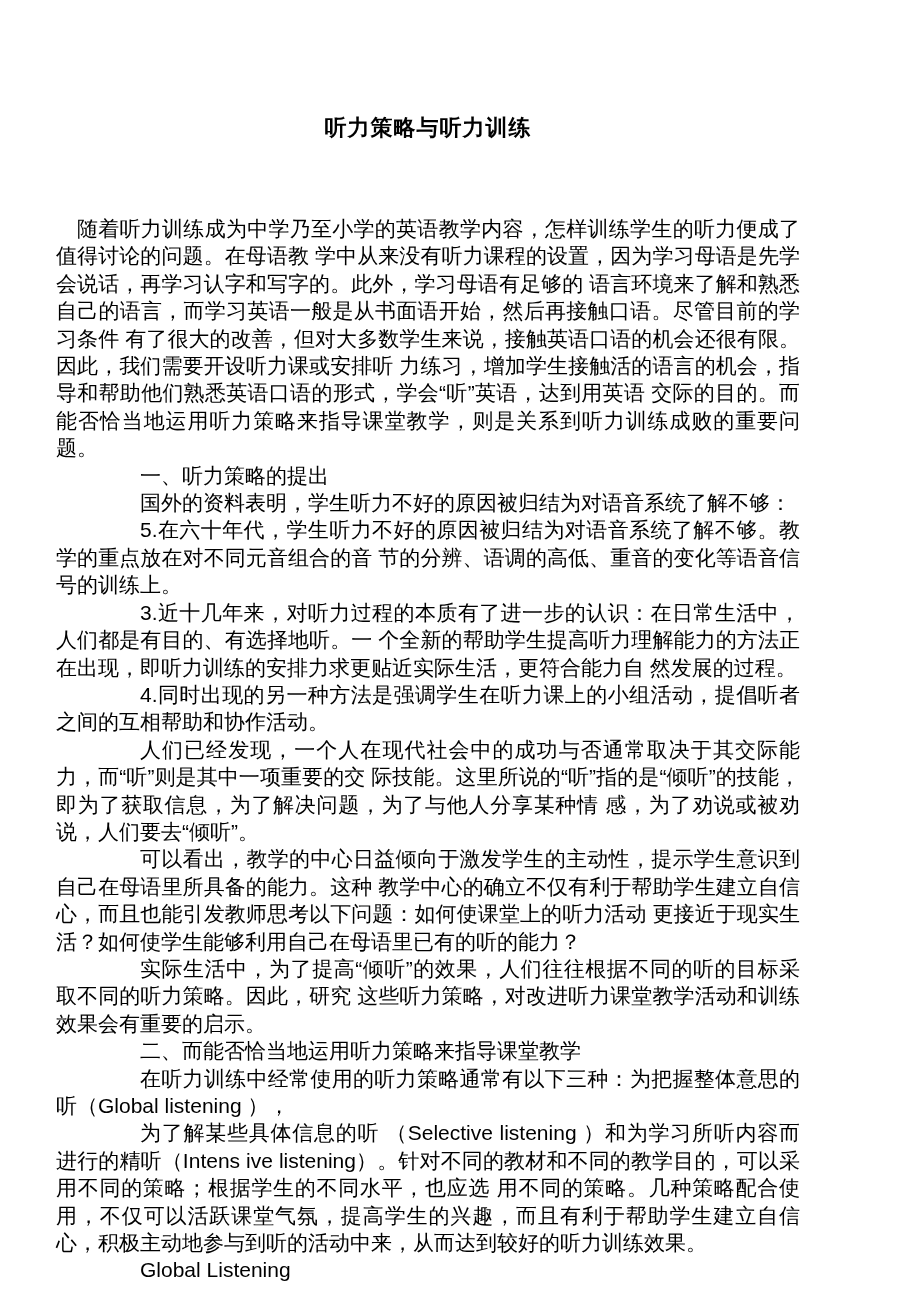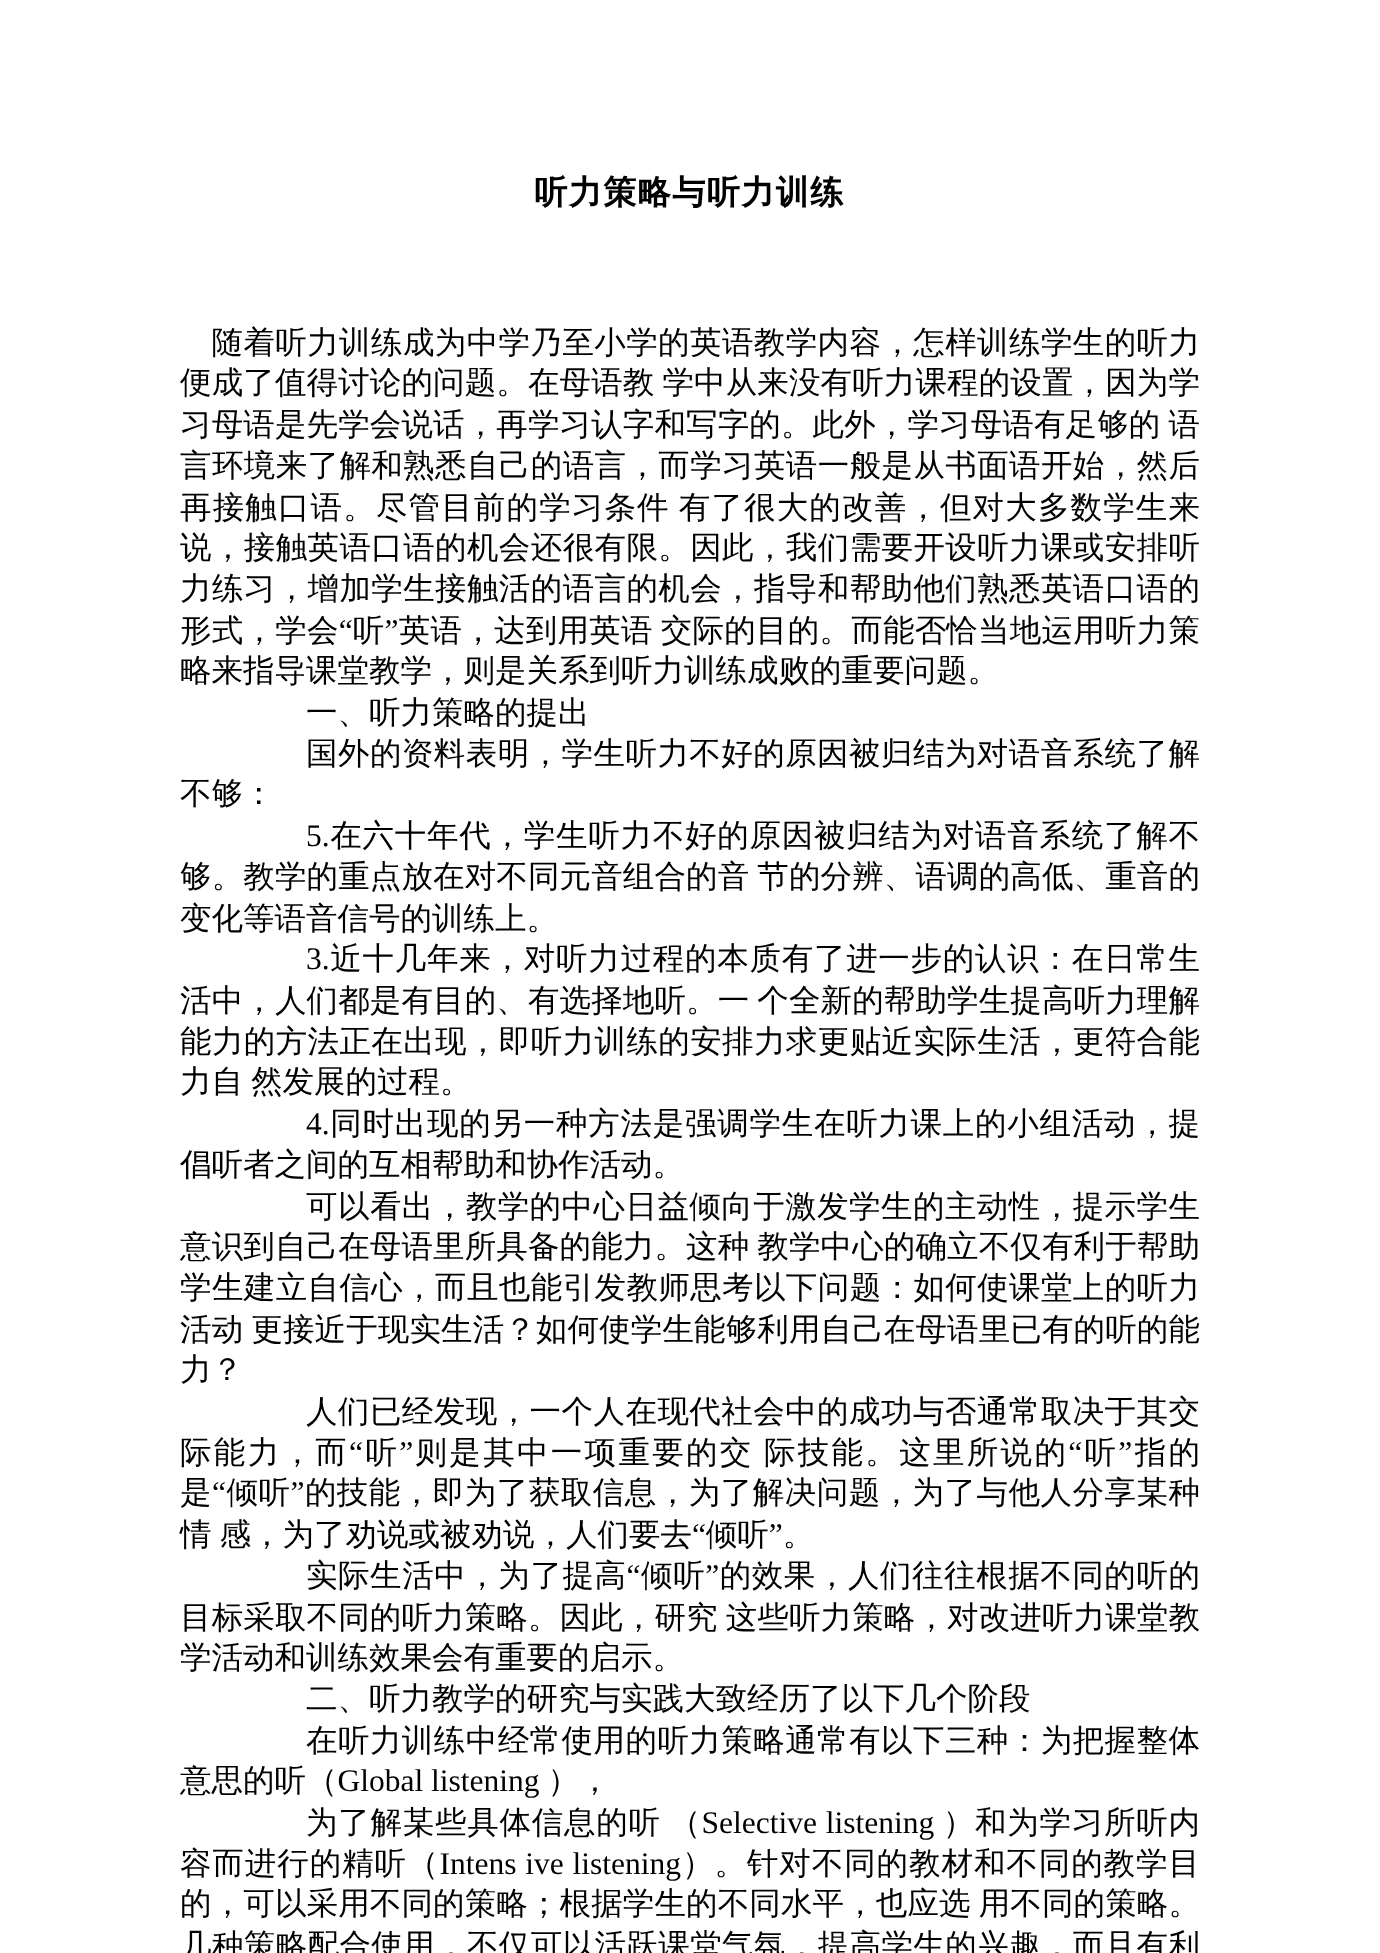--- a/index.html
+++ b/index.html
@@ -7,22 +7,22 @@
     padding: 0;
     background: #ffffff;
     color: #000000;
   }
   .page {
     position: relative;
     width: 920px;
     height: 1302px;
     background: #ffffff;
     box-sizing: border-box;
-    padding: 113px 120px 40px 120px;
-    font-family: Liberation Serif, serif;
+    padding: 113px 120px 40px 56px;
+    font-family: Liberation Sans, sans-serif;
     overflow: hidden;
   }
   .title {
     text-align: center;
     font-size: 22px;
     font-weight: bold;
     letter-spacing: 1px;
     margin: 0 0 72px 0;
   }
   .para {
@@ -44,20 +44,20 @@
 
 <div class="page">
   <div class="title">听力策略与听力训练</div>
 
   <p class="para p-first">随着听力训练成为中学乃至小学的英语教学内容，怎样训练学生的听力便成了值得讨论的问题。在母语教 学中从来没有听力课程的设置，因为学习母语是先学会说话，再学习认字和写字的。此外，学习母语有足够的 语言环境来了解和熟悉自己的语言，而学习英语一般是从书面语开始，然后再接触口语。尽管目前的学习条件 有了很大的改善，但对大多数学生来说，接触英语口语的机会还很有限。因此，我们需要开设听力课或安排听 力练习，增加学生接触活的语言的机会，指导和帮助他们熟悉英语口语的形式，学会“听”英语，达到用英语 交际的目的。而能否恰当地运用听力策略来指导课堂教学，则是关系到听力训练成败的重要问题。</p>
   <p class="para p-std">一、听力策略的提出</p>
   <p class="para p-std">国外的资料表明，学生听力不好的原因被归结为对语音系统了解不够：</p>
   <p class="para p-std">5.在六十年代，学生听力不好的原因被归结为对语音系统了解不够。教学的重点放在对不同元音组合的音 节的分辨、语调的高低、重音的变化等语音信号的训练上。</p>
   <p class="para p-std">3.近十几年来，对听力过程的本质有了进一步的认识：在日常生活中，人们都是有目的、有选择地听。一 个全新的帮助学生提高听力理解能力的方法正在出现，即听力训练的安排力求更贴近实际生活，更符合能力自 然发展的过程。</p>
   <p class="para p-std">4.同时出现的另一种方法是强调学生在听力课上的小组活动，提倡听者之间的互相帮助和协作活动。</p>
+  <p class="para p-std">人们已经发现，一个人在现代社会中的成功与否通常取决于其交际能力，而“听”则是其中一项重要的交 际技能。这里所说的“听”指的是“倾听”的技能，即为了获取信息，为了解决问题，为了与他人分享某种情 感，为了劝说或被劝说，人们要去“倾听”。</p>
   <p class="para p-std">可以看出，教学的中心日益倾向于激发学生的主动性，提示学生意识到自己在母语里所具备的能力。这种 教学中心的确立不仅有利于帮助学生建立自信心，而且也能引发教师思考以下问题：如何使课堂上的听力活动 更接近于现实生活？如何使学生能够利用自己在母语里已有的听的能力？</p>
-  <p class="para p-std">人们已经发现，一个人在现代社会中的成功与否通常取决于其交际能力，而“听”则是其中一项重要的交 际技能。这里所说的“听”指的是“倾听”的技能，即为了获取信息，为了解决问题，为了与他人分享某种情 感，为了劝说或被劝说，人们要去“倾听”。</p>
   <p class="para p-std">实际生活中，为了提高“倾听”的效果，人们往往根据不同的听的目标采取不同的听力策略。因此，研究 这些听力策略，对改进听力课堂教学活动和训练效果会有重要的启示。</p>
-  <p class="para p-std">二、听力教学的研究与实践大致经历了以下几个阶段</p>
+  <p class="para p-std">二、而能否恰当地运用听力策略来指导课堂教学</p>
   <p class="para p-std">在听力训练中经常使用的听力策略通常有以下三种：为把握整体意思的听（Global listening ），</p>
   <p class="para p-std">为了解某些具体信息的听 （Selective listening ）和为学习所听内容而进行的精听（Intens ive listening）。针对不同的教材和不同的教学目的，可以采用不同的策略；根据学生的不同水平，也应选 用不同的策略。几种策略配合使用，不仅可以活跃课堂气氛，提高学生的兴趣，而且有利于帮助学生建立自信 心，积极主动地参与到听的活动中来，从而达到较好的听力训练效果。</p>
   <p class="para p-std">Global Listening</p>
 </div>
 
 </body></html>

